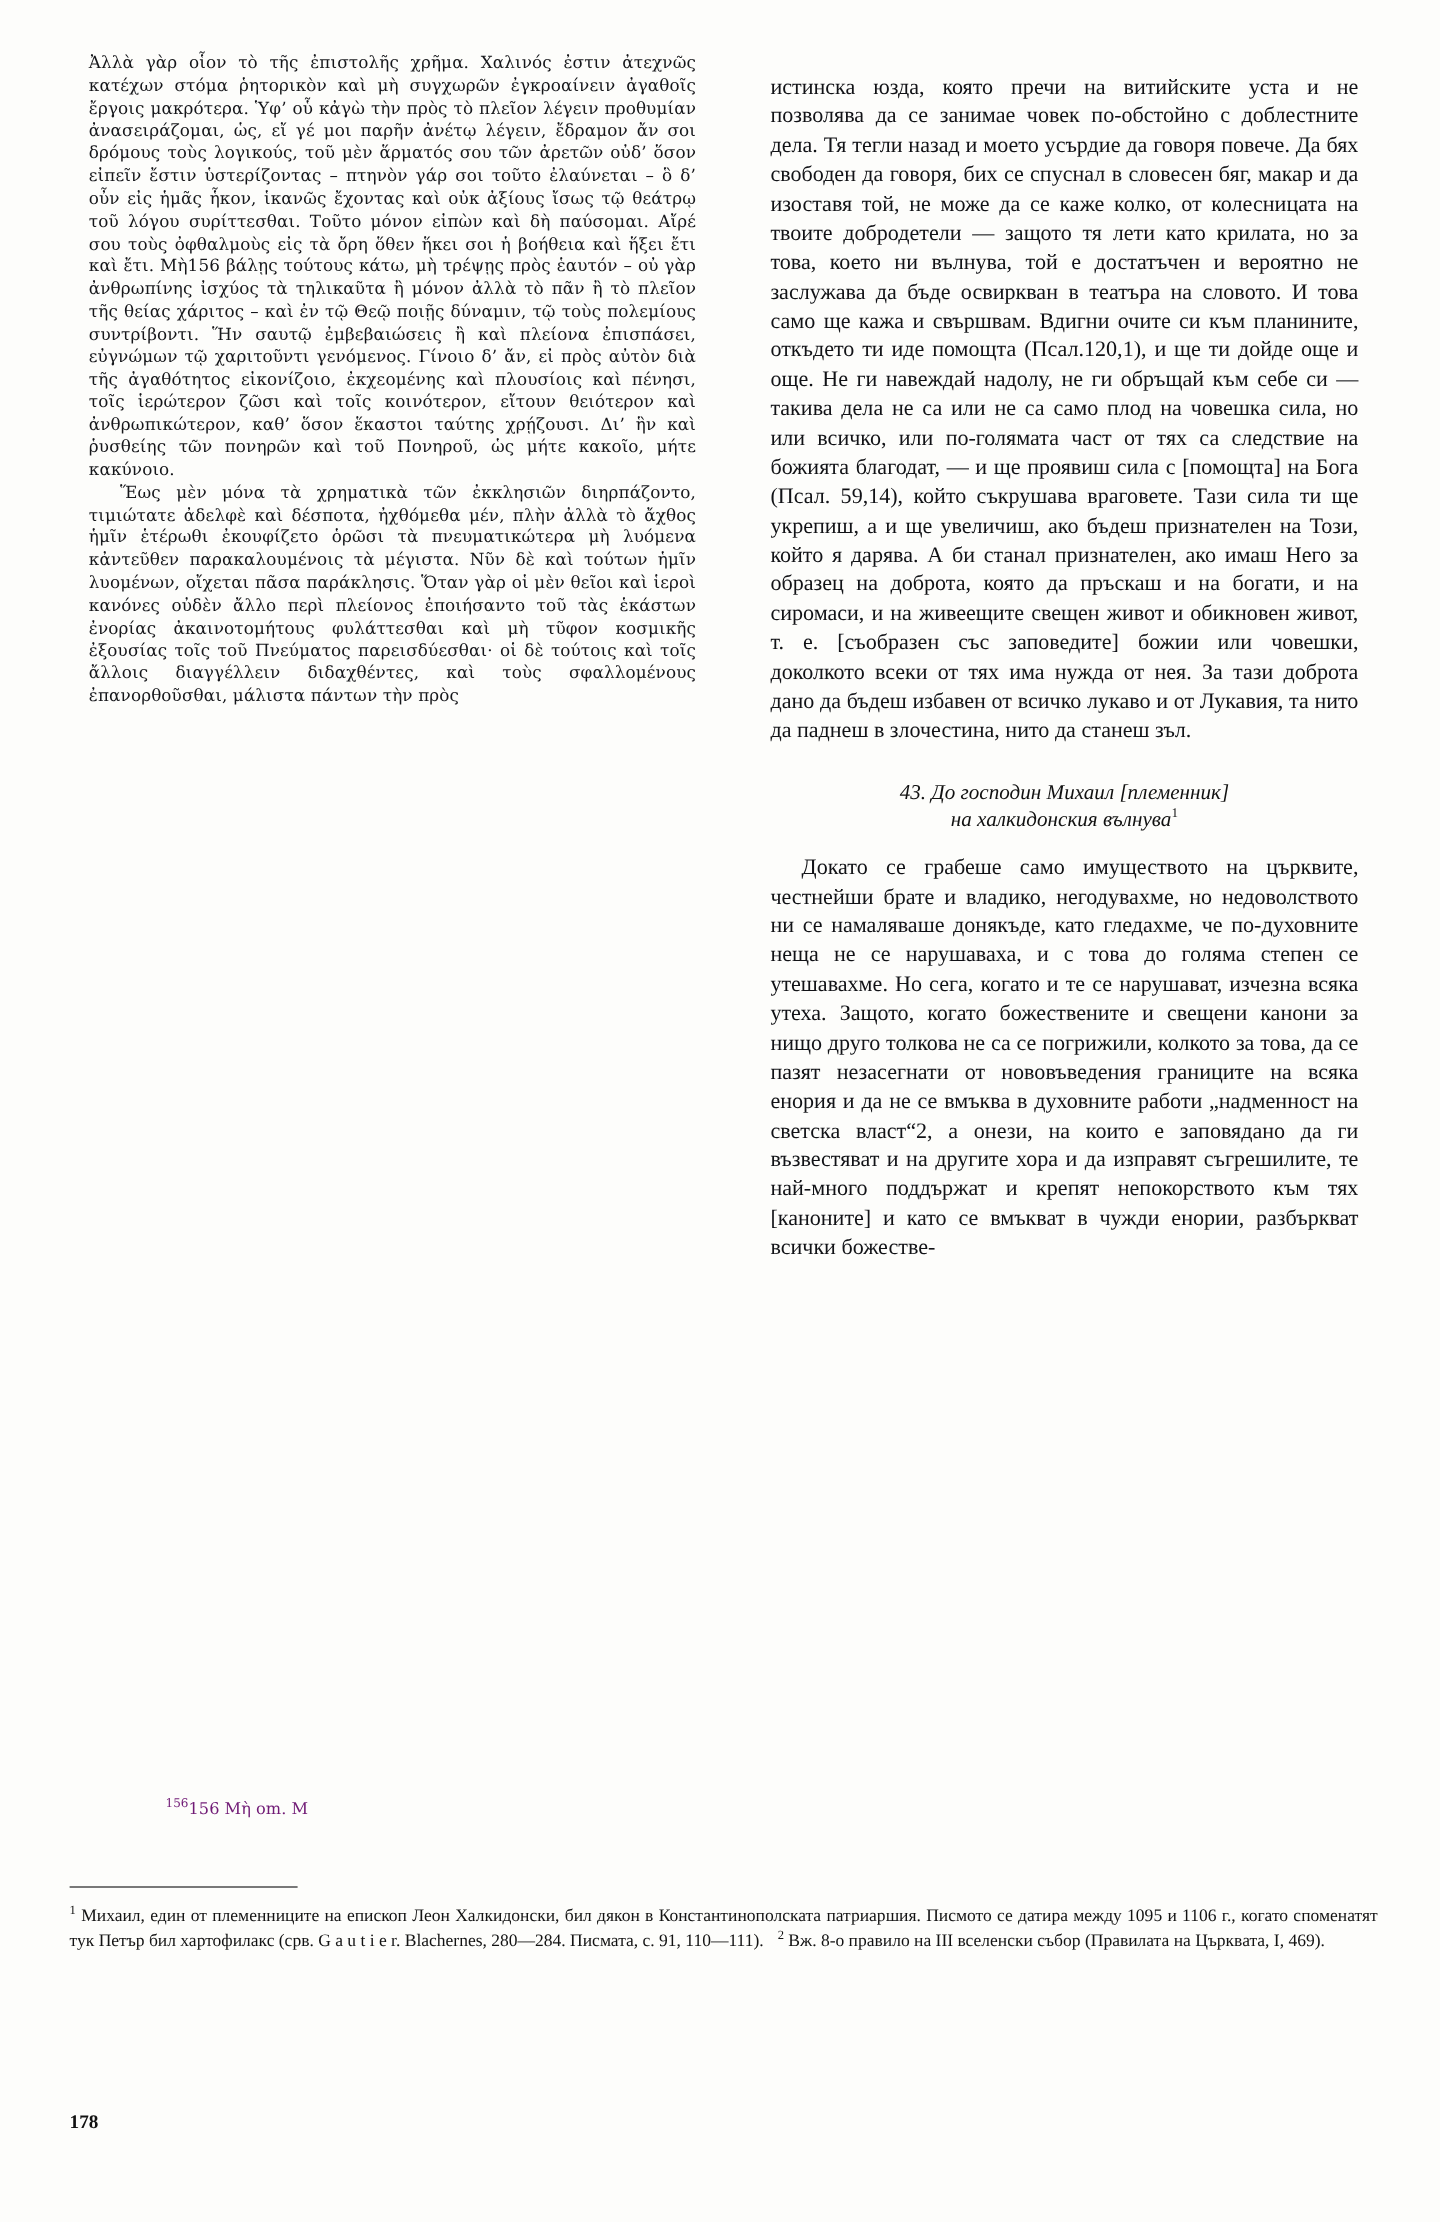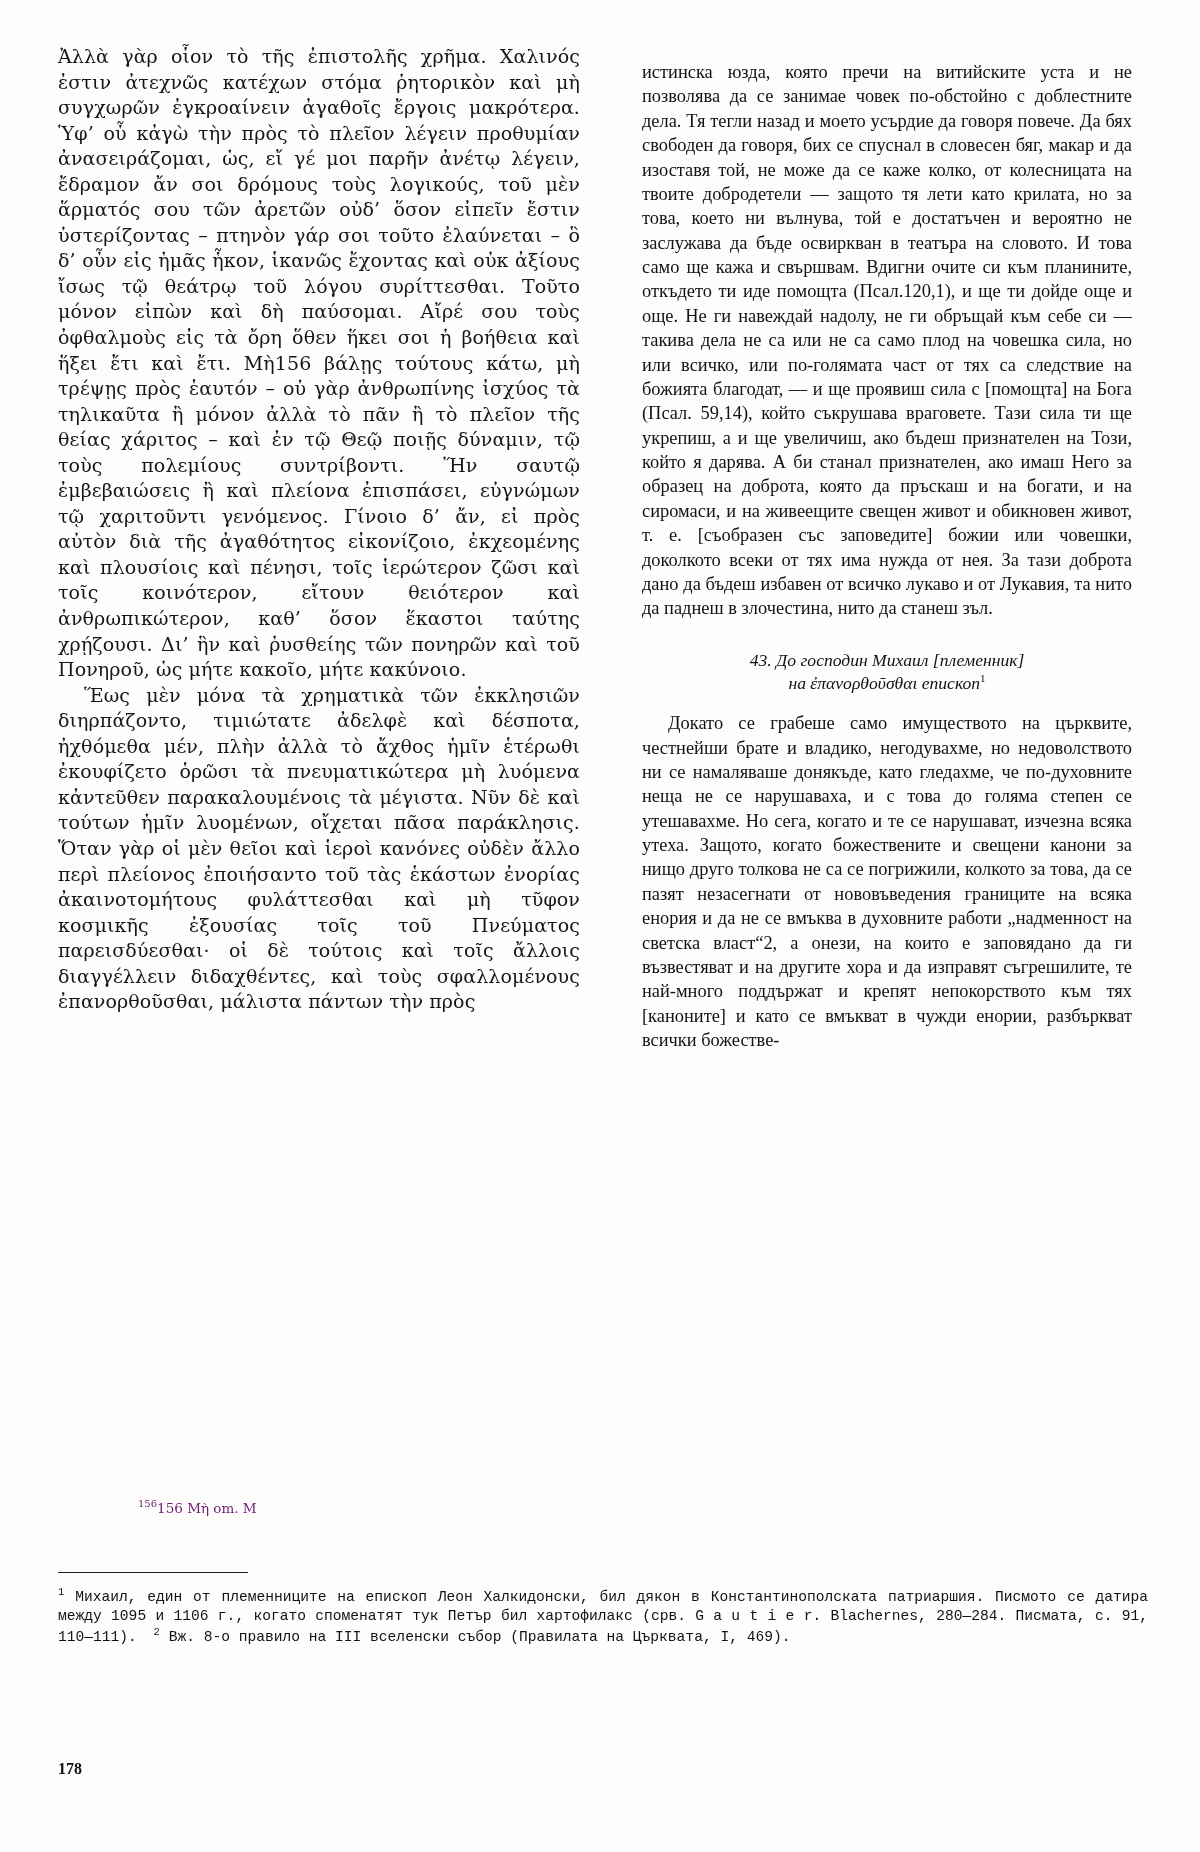--- a/index.html
+++ b/index.html
@@ -28,25 +28,26 @@
     top: 44px;
     width: 1090px;
     display: flex;
     gap: 46px;
   }
   .col {
     width: 522px;
   }
   .greek {
     font-family: "DejaVu Serif", serif;
-    font-size: 19px;
+    font-size: 14px;
     line-height: 1.345;
     text-align: justify;
     color: #15161a;
     letter-spacing: 0.1px;
+    margin-left: 16px;
   }
   .greek p {
     margin: 0;
     text-indent: 0;
   }
   .cyr {
     font-family: "Liberation Serif", serif;
     font-size: 18.4px;
     line-height: 1.325;
     text-align: justify;
@@ -94,21 +95,21 @@
     top: 1572px;
     width: 190px;
     height: 1px;
     background: #222;
   }
   .footnotes {
     position: absolute;
     left: 58px;
     top: 1586px;
     width: 1090px;
-    font-family: Liberation Mono, monospace;
+    font-family: Liberation Serif, serif;
     font-size: 14.6px;
     line-height: 1.32;
     text-align: justify;
     color: #121212;
   }
   .footnotes p {
     margin: 0;
   }
   .footnotes sup {
     font-size: 10.5px;
@@ -156,21 +157,21 @@
         <p style="text-indent:26px;">Ἕως μὲν μόνα τὰ χρηματικὰ τῶν ἐκκλησιῶν διηρπάζοντο, τιμιώτατε ἀδελφὲ καὶ δέσποτα, ἠχθόμεθα μέν, πλὴν ἀλλὰ τὸ ἄχθος ἡμῖν ἑτέρωθι ἐκουφίζετο ὁρῶσι τὰ πνευματικώτερα μὴ λυόμενα κἀντεῦθεν παρακαλουμένοις τὰ μέγιστα. Νῦν δὲ καὶ τούτων ἡμῖν λυομένων, οἴχεται πᾶσα παράκλησις. Ὅταν γὰρ οἱ μὲν θεῖοι καὶ ἱεροὶ κανόνες οὐδὲν ἄλλο περὶ πλείονος ἐποιήσαντο τοῦ τὰς ἑκάστων ἐνορίας ἀκαινοτομήτους φυλάττεσθαι καὶ μὴ τῦφον κοσμικῆς ἐξουσίας τοῖς τοῦ Πνεύματος παρεισδύεσθαι· οἱ δὲ τούτοις καὶ τοῖς ἄλλοις διαγγέλλειν διδαχθέντες, καὶ τοὺς σφαλλομένους ἐπανορθοῦσθαι, μάλιστα πάντων τὴν πρὸς</p>
       </div>
     </div>
 
     <div class="col">
       <div class="cyr">
         <p class="noindent">истинска юзда, която пречи на витийските уста и не позволява да се занимае човек по-обстойно с доблестните дела. Тя тегли назад и моето усърдие да говоря повече. Да бях свободен да говоря, бих се спуснал в словесен бяг, макар и да изоставя той, не може да се каже колко, от колесницата на твоите добродетели — защото тя лети като крилата, но за това, което ни вълнува, той е достатъчен и вероятно не заслужава да бъде освиркван в театъра на словото. И това само ще кажа и свършвам. Вдигни очите си към планините, откъдето ти иде помощта (Псал.120,1), и ще ти дойде още и още. Не ги навеждай надолу, не ги обръщай към себе си — такива дела не са или не са само плод на човешка сила, но или всичко, или по-голямата част от тях са следствие на божията благодат, — и ще проявиш сила с [помощта] на Бога (Псал. 59,14), който съкрушава враговете. Тази сила ти ще укрепиш, а и ще увеличиш, ако бъдеш признателен на Този, който я дарява. А би станал признателен, ако имаш Него за образец на доброта, която да пръскаш и на богати, и на сиромаси, и на живеещите свещен живот и обикновен живот, т. е. [съобразен със заповедите] божии или човешки, доколкото всеки от тях има нужда от нея. За тази доброта дано да бъдеш избавен от всичко лукаво и от Лукавия, та нито да паднеш в злочестина, нито да станеш зъл.</p>
       </div>
       <div class="section-title">
         <span>43. До господин Михаил [племенник]</span><br>
-        <span>на ἐπανορθοῦσθαι епископ</span><sup>1</sup>
+        <span>на халкидонския вълнува</span><sup>1</sup>
       </div>
       <div class="cyr">
         <p>Докато се грабеше само имуществото на църквите, честнейши брате и владико, негодувахме, но недоволството ни се намаляваше донякъде, като гледахме, че по-духовните неща не се нарушаваха, и с това до голяма степен се утешавахме. Но сега, когато и те се нарушават, изчезна всяка утеха. Защото, когато божествените и свещени канони за нищо друго толкова не са се погрижили, колкото за това, да се пазят незасегнати от нововъведения границите на всяка енория и да не се вмъква в духовните работи „надменност на светска власт“2, а онези, на които е заповядано да ги възвестяват и на другите хора и да изправят съгрешилите, те най-много поддържат и крепят непокорството към тях [каноните] и като се вмъкват в чужди енории, разбъркват всички божестве-</p>
       </div>
     </div>
 
   </div>
 
   <div class="footnote-greek">
     <sup>156</sup><span>156 Μὴ om. M</span>

